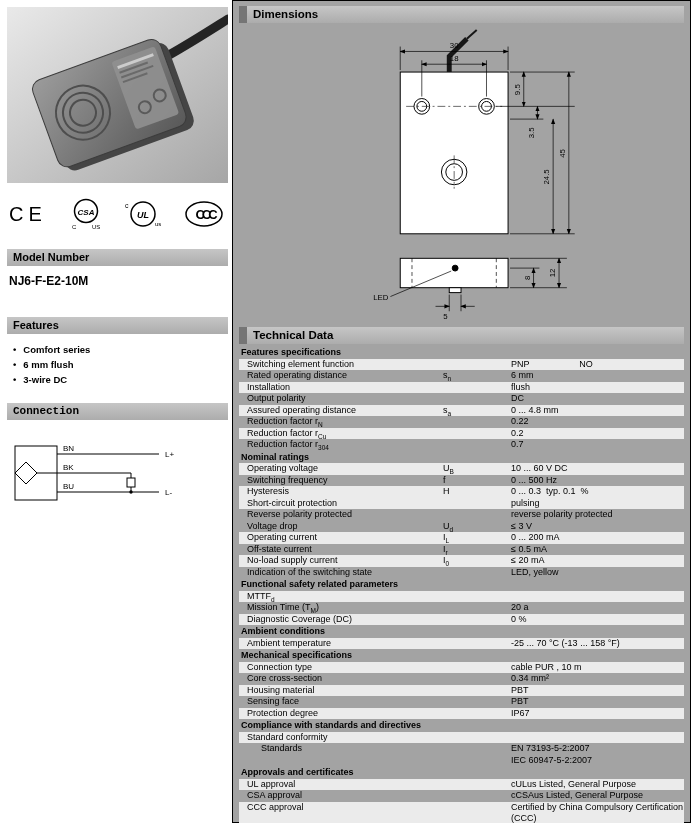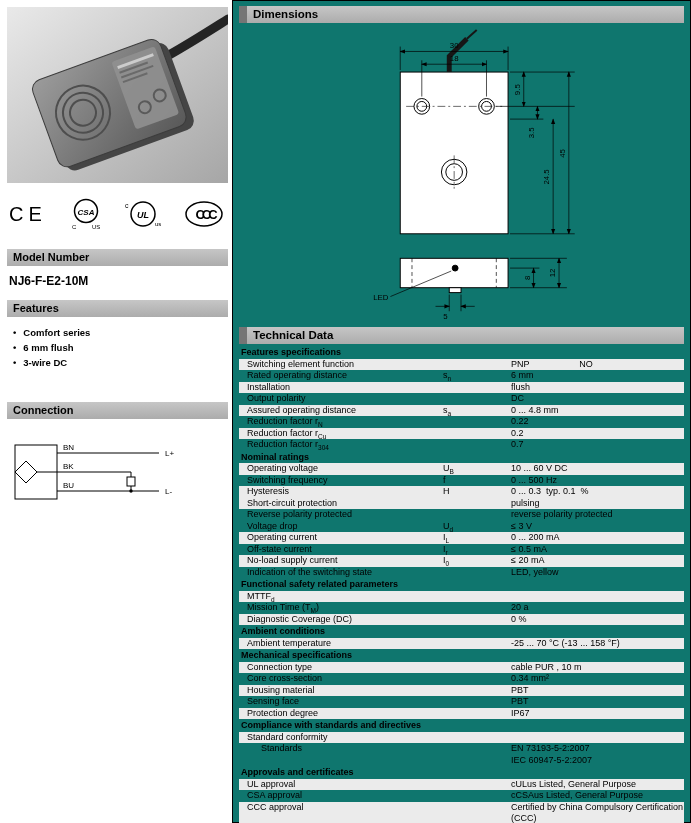--- a/index.html
+++ b/index.html
@@ -9,25 +9,25 @@
   
   .left-pane{position:absolute;left:7px;top:7px;width:221px;}
   .photo{display:block;width:221px;height:176px;}
   .logos{display:flex;align-items:center;justify-content:space-between;margin:14px 4px 0 2px;height:34px;}
   .logo-ce{font-size:20px;letter-spacing:5px;font-weight:400;}
   .bar{background:linear-gradient(#c6c6c6,#acacac);font-weight:bold;font-size:11px;padding:2px 6px;line-height:13px;}
   .model-value{font-weight:bold;font-size:12px;margin:8px 0 0 2px;}
   .features-list{list-style:none;margin:8px 0 0 6px;padding:0;}
   .features-list li{font-weight:bold;font-size:9.5px;line-height:15px;}
   .features-list li::before{content:"•";margin-right:7px;}
-  .mt18{margin-top:18px;} .mt12{margin-top:12px;} .mt24{margin-top:32px;}
+  .mt18{margin-top:18px;} .mt12{margin-top:29px;} .mt24{margin-top:16px;font-family:Liberation Mono, monospace;}
   .conn{display:block;margin:14px 0 0 2px;}
 
   
-  .right-pane{position:absolute;left:232px;top:0;width:459px;height:823px;border:1px solid #000;box-sizing:border-box;padding:5px 6px;background:#0f766e;}
+  .right-pane{position:absolute;left:232px;top:0;width:459px;height:823px;border:1px solid #000;box-sizing:border-box;padding:5px 6px;background:#a3a3a3;}
   .bar-dark{background:linear-gradient(#c6c6c6,#acacac);border-left:8px solid #757575;font-weight:bold;font-size:11.5px;padding:2px 6px;line-height:13px;}
   .dims-svg{display:block;margin:2px auto 0 auto;}
   .td-bar{margin-top:4px;}
 
   
   .td-table{margin-top:3px;font-size:9px;}
   .td-group-heading{font-weight:bold;min-height:11.5px;line-height:11.5px;padding:0 2px;margin-top:1px;}
   .td-row{display:flex;align-items:flex-start;min-height:11.5px;line-height:11.5px;gap:28px;}
   .td-row.alt{background:#ebebeb;}
   .c-label{width:176px;flex:none;padding-left:8px;box-sizing:border-box;}

